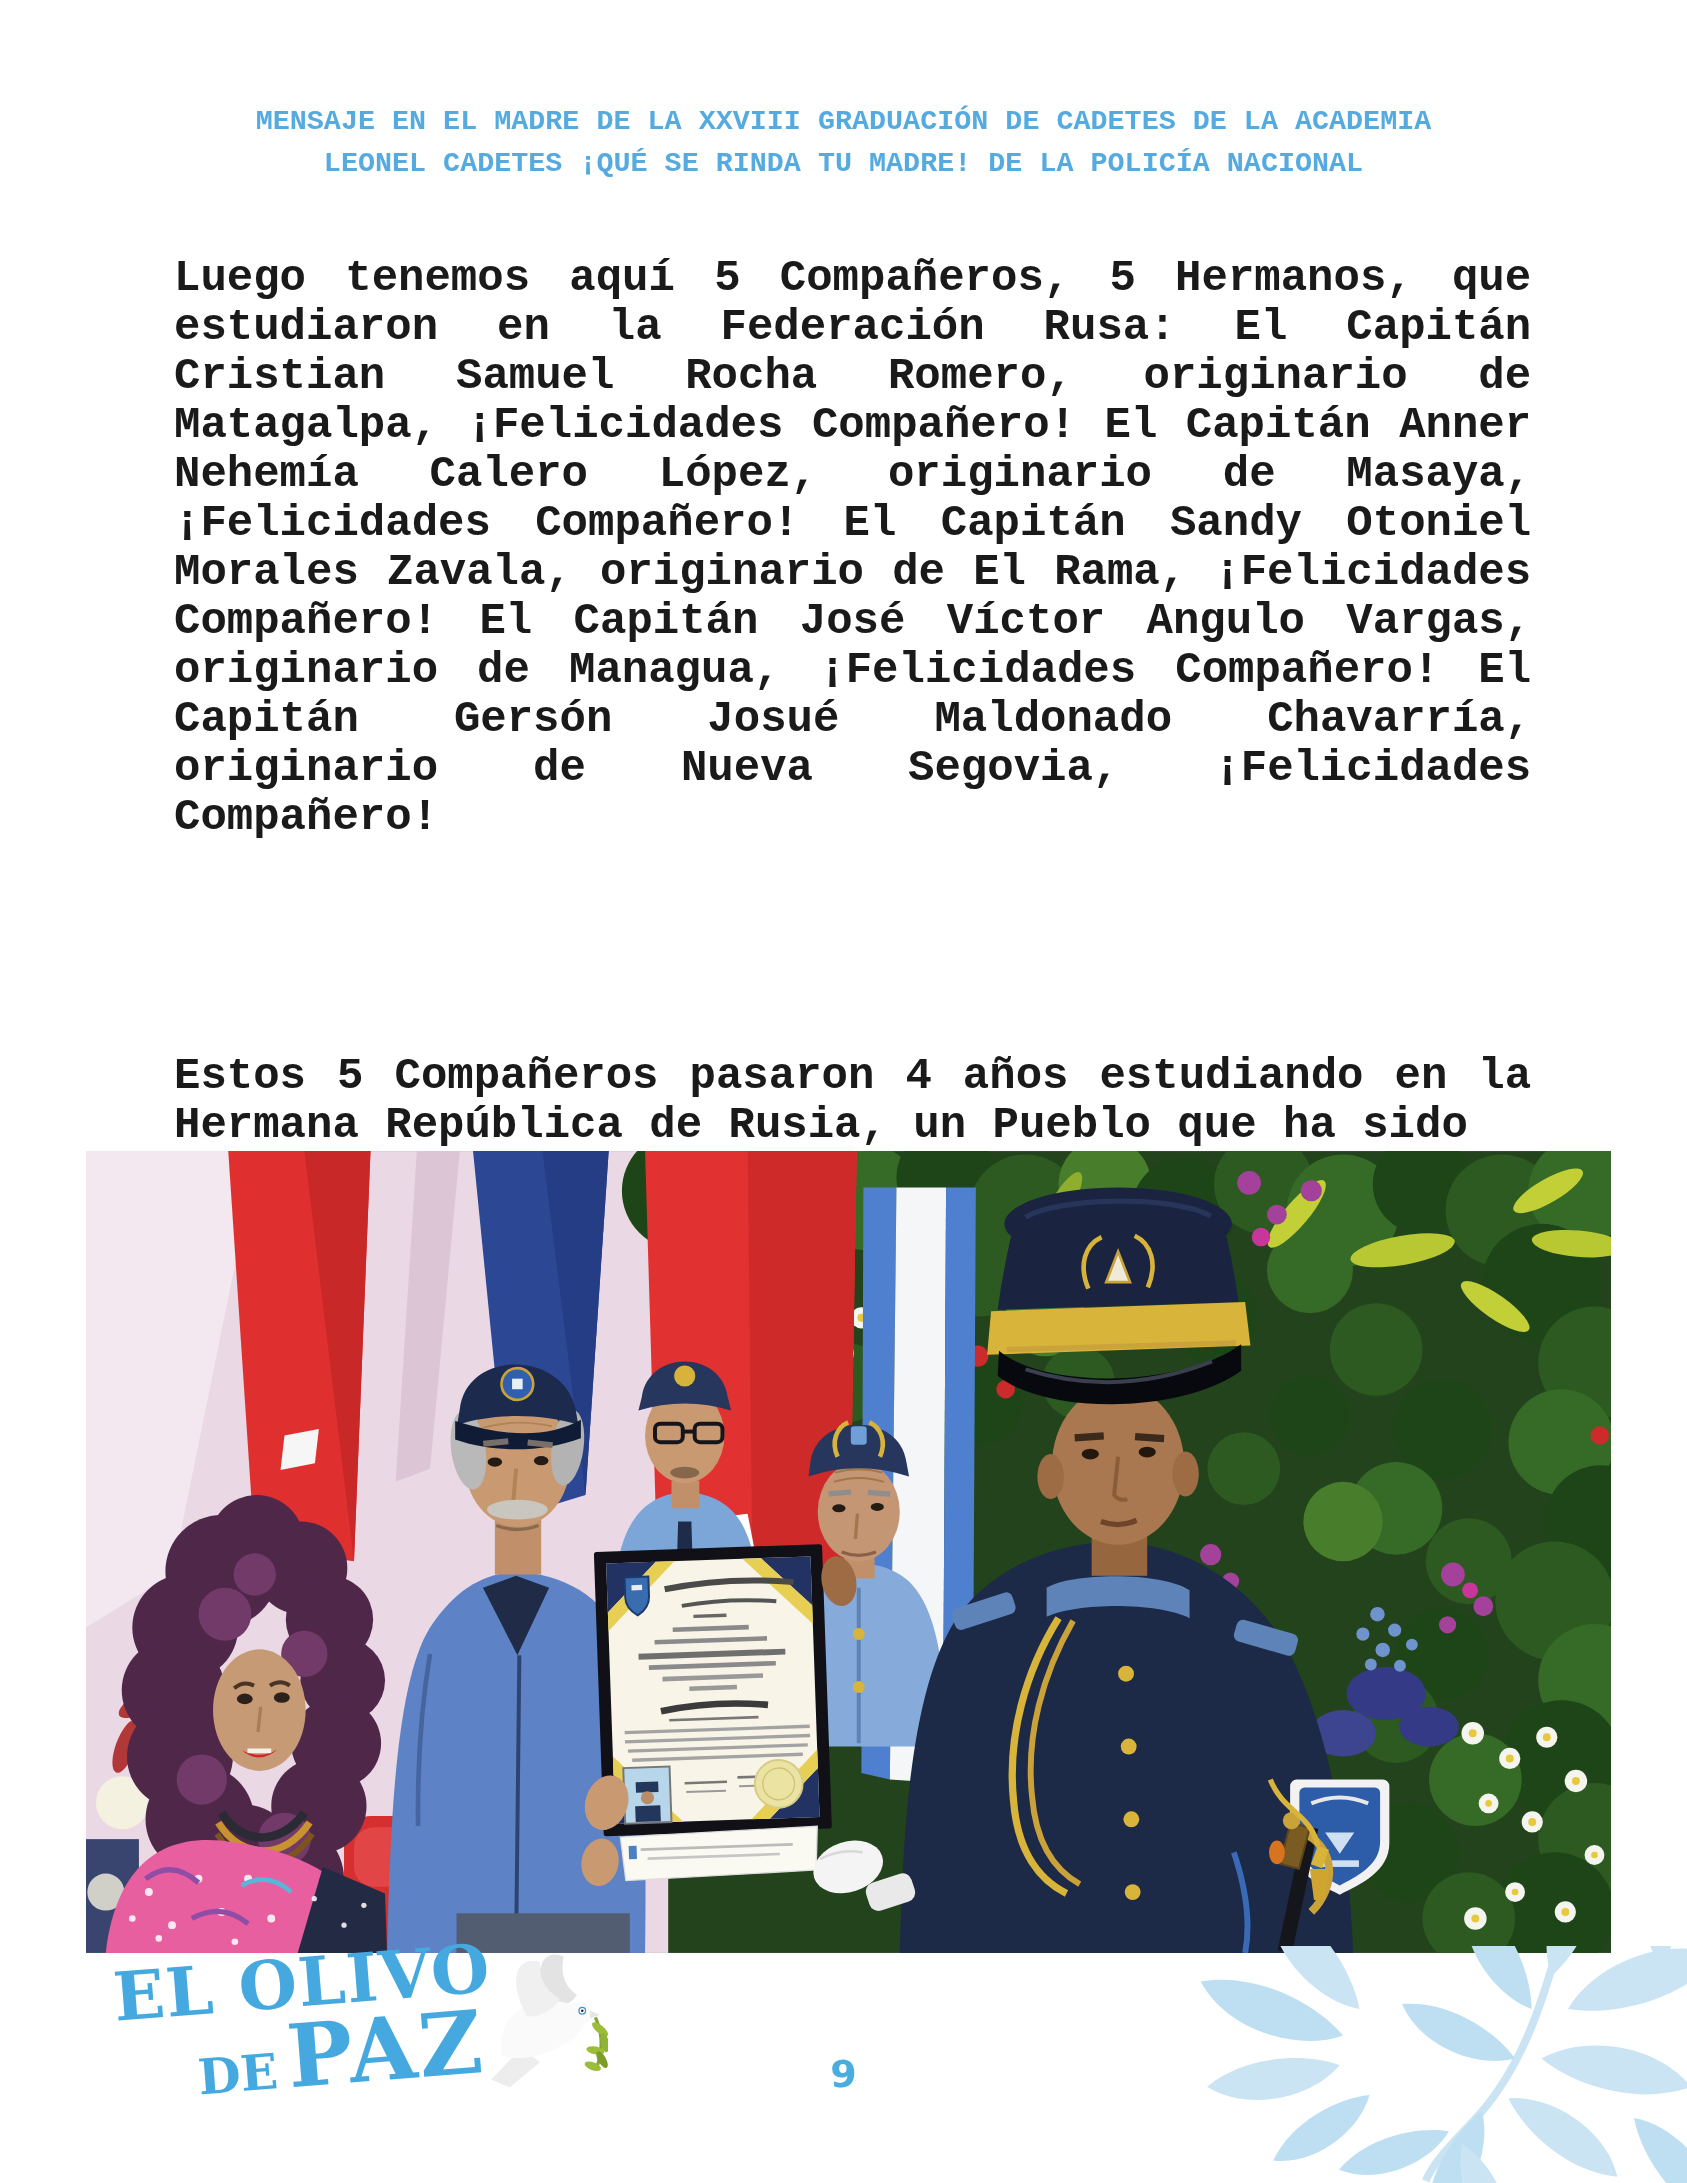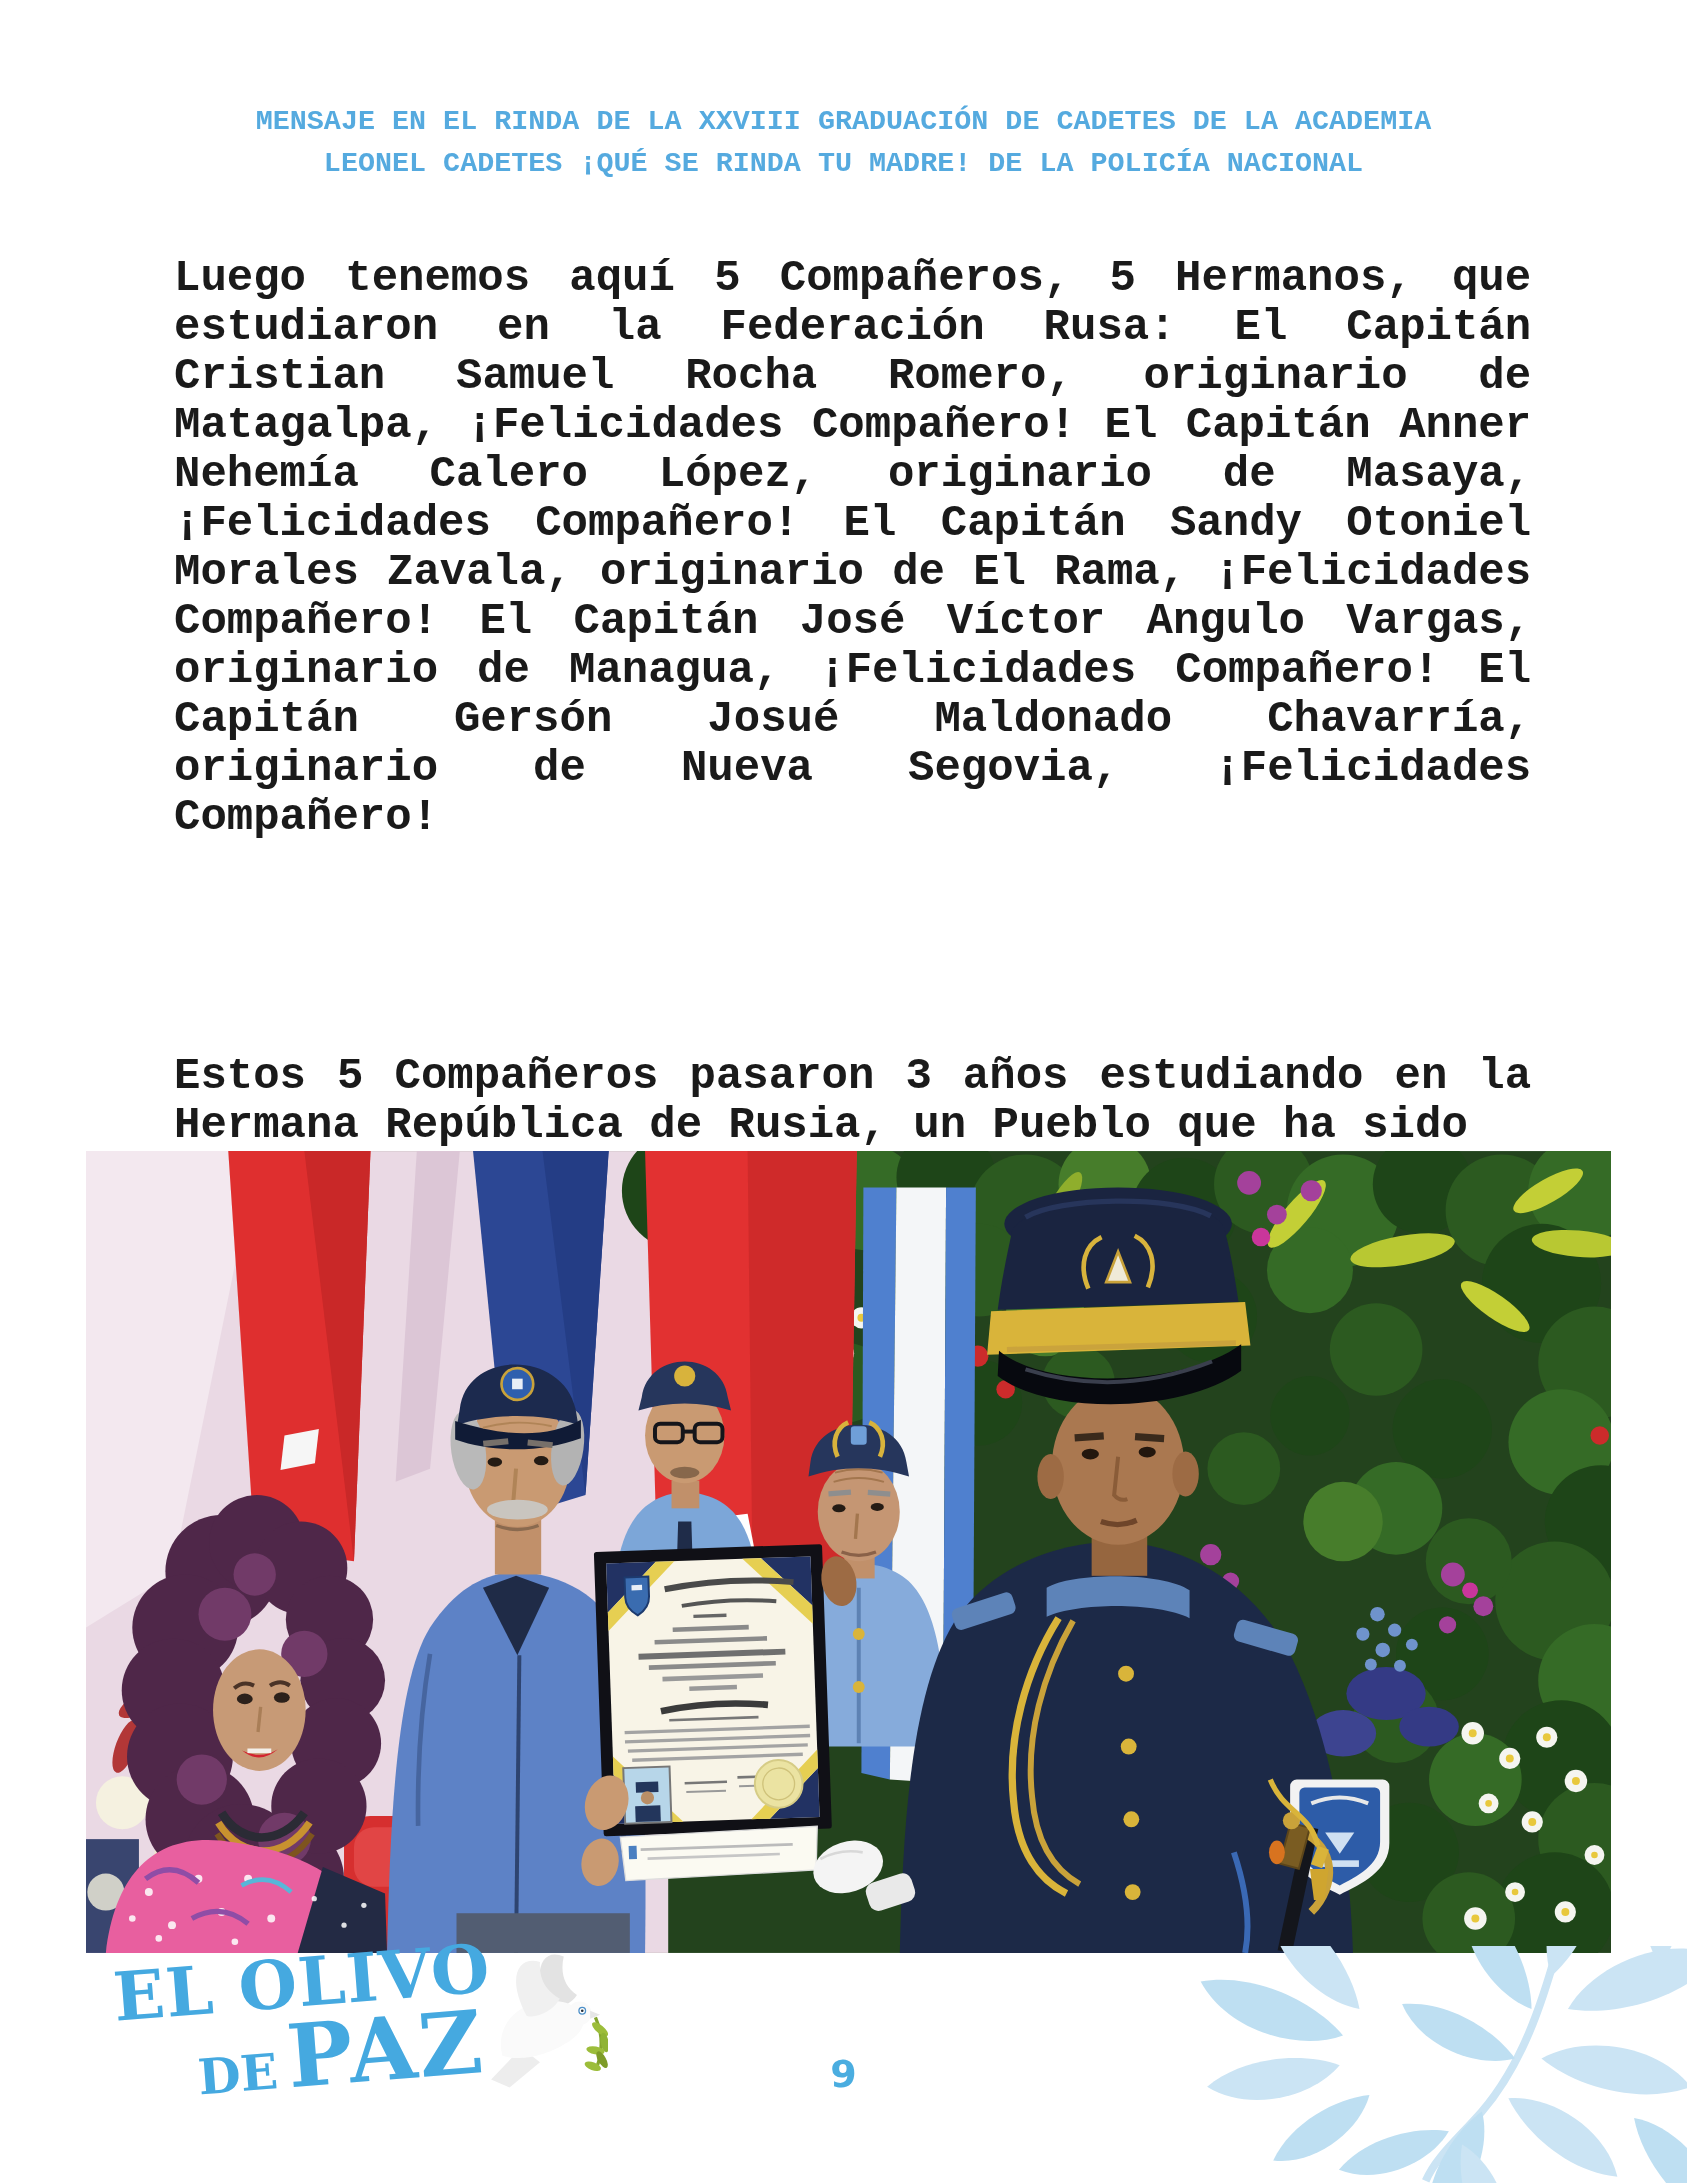--- a/index.html
+++ b/index.html
@@ -38,26 +38,26 @@
     font-family:"DejaVu Sans","Liberation Sans",sans-serif;
   }
   .leaves{position:absolute;right:0;bottom:0;}
 </style>
 </head>
 <body>
 
 <div class="page">
 
   <header class="doc-header">
-    <div>MENSAJE EN EL RINDA DE LA XXVIII GRADUACIÓN DE CADETES DE LA ACADEMIA</div>
+    <div>MENSAJE EN EL MADRE DE LA XXVIII GRADUACIÓN DE CADETES DE LA ACADEMIA</div>
     <div>LEONEL CADETES ¡QUÉ SE RINDA TU MADRE! DE LA POLICÍA NACIONAL</div>
   </header>
 
   <p class="body-text" id="para1">Luego tenemos aquí 5 Compañeros, 5 Hermanos, que estudiaron en la Federación Rusa: El Capitán Cristian Samuel Rocha Romero, originario de Matagalpa, ¡Felicidades Compañero! El Capitán Anner Nehemía Calero López, originario de Masaya, ¡Felicidades Compañero! El Capitán Sandy Otoniel Morales Zavala, originario de El Rama, ¡Felicidades Compañero! El Capitán José Víctor Angulo Vargas, originario de Managua, ¡Felicidades Compañero! El Capitán Gersón Josué Maldonado Chavarría, originario de Nueva Segovia, ¡Felicidades Compañero!</p>
-  <p class="body-text" id="para2">Estos 5 Compañeros pasaron 3 años estudiando en la Hermana República de Rusia, un Pueblo que ha sido</p>
+  <p class="body-text" id="para2">Estos 5 Compañeros pasaron 4 años estudiando en la Hermana República de Rusia, un Pueblo que ha sido</p>
 
   <figure class="photo">
     <svg viewBox="0 0 2305 1212" width="1525" height="802">
 
       <g>
         <rect width="2305" height="1212" fill="#23431d"></rect>
         <rect x="0" y="0" width="880" height="1212" fill="#ead9e4"></rect>
         <polygon points="0,0 260,0 130,640 0,720" fill="#f3e8ef"></polygon>
         <polygon points="500,0 565,0 520,480 468,500" fill="#dcc6d6"></polygon>
         <rect x="0" y="1040" width="80" height="172" fill="#39456f"></rect>

